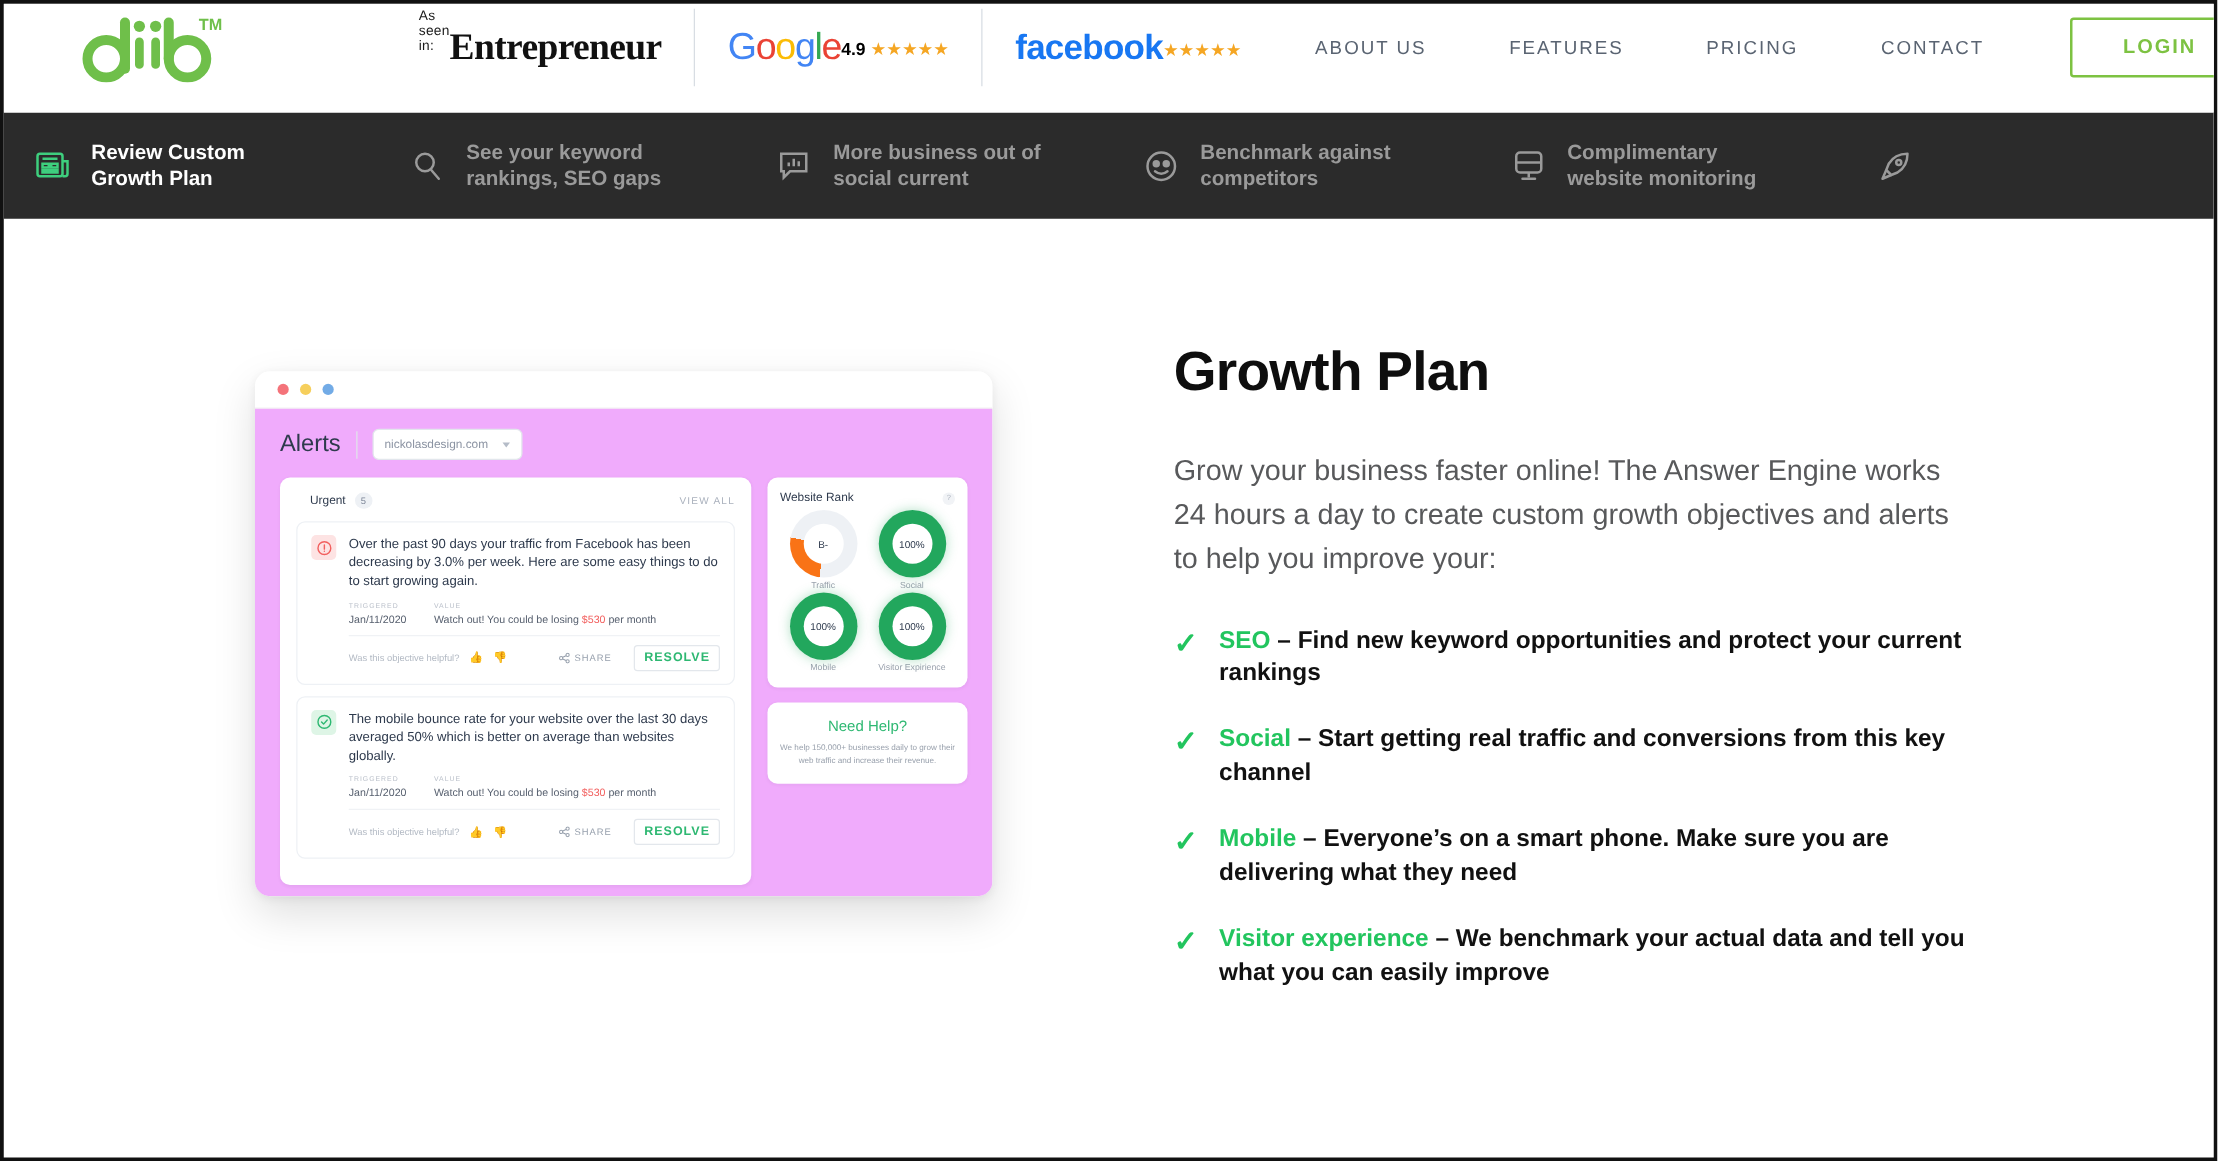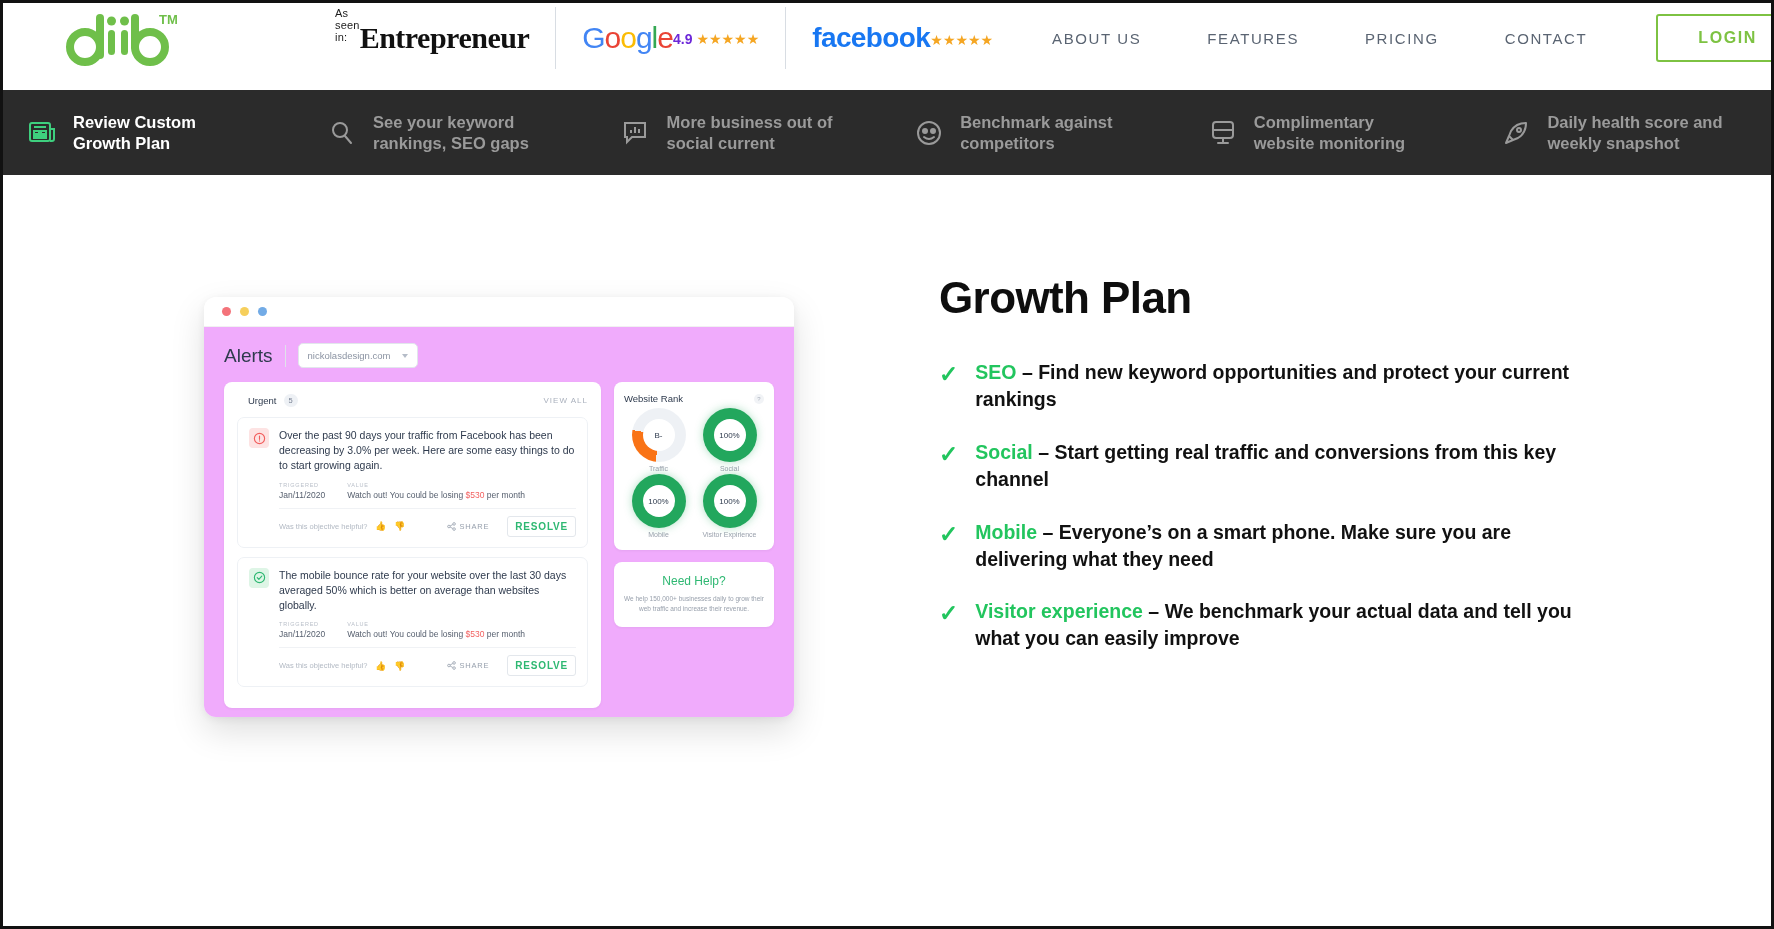--- a/index.html
+++ b/index.html
@@ -35,21 +35,21 @@
   .badge { display: flex; flex-direction: row; align-items: center; justify-content: center; padding: 0 26px; height: 62px; }
   .badge + .badge { border-left: 1px solid #d8dde3; }
   .asseenin { font-size: 11px; color: #1b1b1b; align-self: flex-start; margin-bottom: 1px; letter-spacing:0.2px;}
   .entrepreneur {
     font-family: "Liberation Serif", serif;
     font-weight: 700; font-size: 30px; color: #111; letter-spacing: -0.5px; line-height: 1;
   }
   .google-word { font-size: 30px; line-height: 1; letter-spacing: -1px; font-weight: 400; }
   .g-b { color:#4285F4 } .g-r { color:#EA4335 } .g-y { color:#FBBC05 } .g-g { color:#34A853 }
   .rating-row { display: flex; align-items: center; gap: 4px; margin-top: 2px; }
-  .rating-num { font-size: 14px; font-weight: 700; color: #6d28d9; }
+  .rating-num { font-size: 14px; font-weight: 700; color: #000000; }
   .stars { color: #f5a623; font-size: 14px; letter-spacing: 0px; }
   .fb-word { font-size: 28px; color: #1877F2; font-weight: 700; line-height: 1; letter-spacing:-0.6px; }
 
   .nav { display: flex; align-items: center; margin-left: auto; gap: 0; }
   .nav-item {
     font-size: 15px; letter-spacing: 1.6px; color: #5a6472; font-weight: 400;
     padding: 0 33px; cursor: pointer; white-space: nowrap;
   }
   .login-btn {
     margin-left: 36px; border: 2px solid #7dc242; color: #7dc242;
@@ -283,21 +283,20 @@
     </div>
 
     <div class="fb-item">
       <span class="fb-icon">
         <svg width="28" height="28" viewBox="0 0 28 28" fill="none" stroke="#9a9a9a" stroke-width="2" stroke-linejoin="round">
           <path d="M24 4c-7 0-12 3-15 8l-2 5 4 4 5-2c5-3 8-8 8-15z"></path>
           <path d="M7 17l-3 7 7-3"></path>
           <circle cx="17" cy="11" r="2"></circle>
         </svg>
       </span>
-      <span class="fb-text"><span>Daily health score and</span><br><span>weekly snapshot</span></span>
     </div>
   </div>
 
   <div class="main">
 
     <div class="left-col">
       <div class="mock">
 
         <div class="mock-bar">
           <span class="dot r"></span>
@@ -447,20 +446,21 @@
               </div>
             </div>
 
           </div>
         </div>
       </div>
     </div>
 
     <div class="right-col">
       <h1 class="page-title">Growth Plan</h1>
+      <p class="intro">Grow your business faster online! The Answer Engine works 24 hours a day to create custom growth objectives and alerts to help you improve your:</p>
 
       <ul class="bullets">
         <li>
           <span class="check">✓</span>
           <span class="btext"><span class="kw">SEO</span><span> – </span><span>Find new keyword opportunities and protect your current rankings</span></span>
         </li>
         <li>
           <span class="check">✓</span>
           <span class="btext"><span class="kw">Social</span><span> – </span><span>Start getting real traffic and conversions from this key channel</span></span>
         </li>

